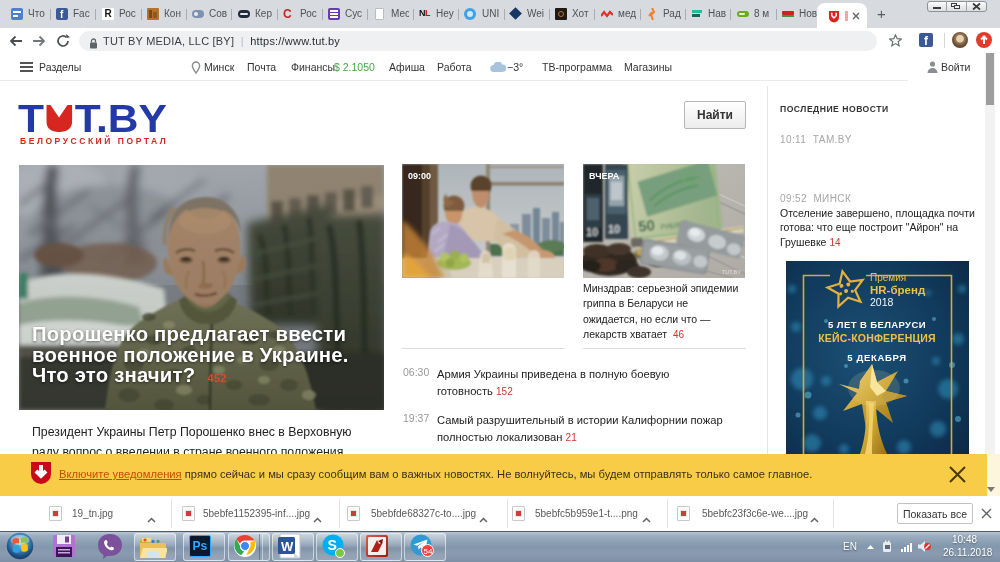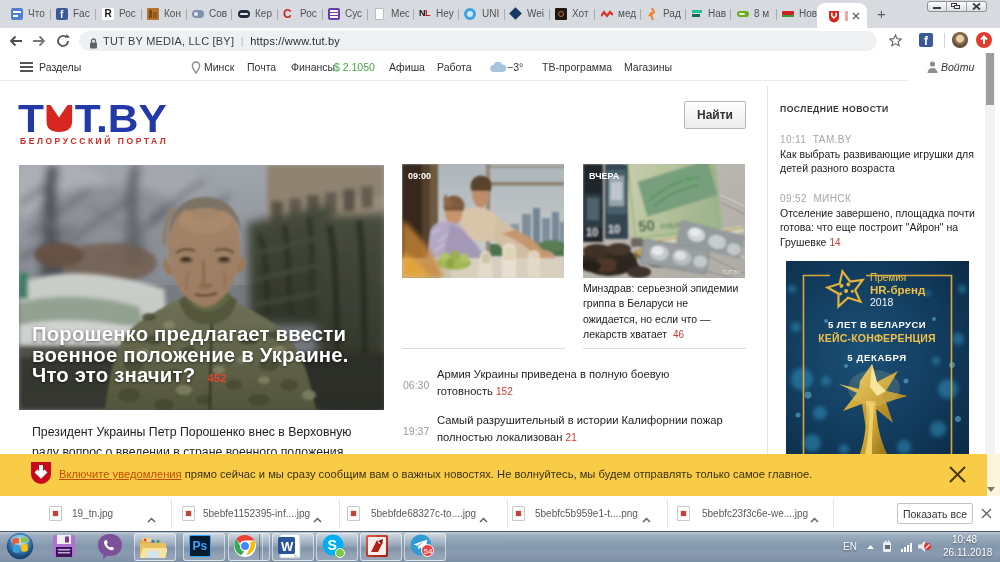--- a/index.html
+++ b/index.html
@@ -34,21 +34,21 @@
   
   #sfield { position:absolute; left:190px; top:20px; width:494px; height:28px; border:1px solid #c6c6c6; border-radius:2px 0 0 2px; background:#fff; }
   #sfield span { position:absolute; left:10px; top:7px; font-size:11.5px; color:#9a9a9a; }
   #sbtn { position:absolute; left:684px; top:20px; width:62px; height:28px; background:linear-gradient(#fefefe,#ececec); border:1px solid #b6b6b6; border-radius:2px; text-align:center; }
   #sbtn span { font-size:12px; font-weight:bold; color:#333; line-height:26px; }
 
   
   .hl { position:absolute; font-size:10.5px; line-height:15.3px; color:#222; }
   .red { color:#d0372e; }
   .sep { position:absolute; height:1px; background:#ddd; }
-  .time { position:absolute; font-size:10.5px; color:#999;margin-top:13px; }
+  .time { position:absolute; font-size:10.5px; color:#999; }
 
   
   .sbh { position:absolute; left:780px; font-size:8.6px; font-weight:bold; letter-spacing:.5px; color:#333; }
   .sbt { position:absolute; left:780px; font-size:10px; color:#a6a6a6; letter-spacing:.4px; }
   .sbn { position:absolute; left:780px; font-size:10.5px; line-height:14.4px; color:#222; width:196px; }
 
   
   #ybar { position:absolute; left:0; top:454px; width:987px; height:42px; background:#f9cc47; }
   #ybar .msg { position:absolute; left:59px; top:14px; font-size:11.2px; color:#3a3014; white-space:nowrap; }
   #ybar .lnk { color:#c34e00; text-decoration:underline; }
@@ -252,21 +252,21 @@
       <svg width="17" height="11" style="position:absolute;left:490px;top:9px">
         <path d="M4 10 a3.5 3.5 0 0 1 -.4 -7 a4.5 4.5 0 0 1 8.6 -.6 a3 3 0 0 1 .4 7.6 z" fill="#a9c3dc"></path>
       </svg>
       <div class="nav" style="left:507px;">−3°</div>
       <div class="nav" style="left:542px;">ТВ-программа</div>
       <div class="nav" style="left:624px;">Магазины</div>
       <svg width="11" height="12" style="position:absolute;left:927px;top:8px">
         <circle cx="5.5" cy="3" r="2.6" fill="#8a8d92"></circle>
         <path d="M0.5 12 a5 5 0 0 1 10 0 z" fill="#8a8d92"></path>
       </svg>
-      <div class="nav" style="left:941px;font-style:italic;">Войти</div>
+      <div class="nav" style="left:941px;">Войти</div>
     </div>
 
   <div id="content">
       <div id="vdiv"></div>
       <div id="logo">
 <div id="logotxt">T<span style="color:#d6261f">U</span>T<span style="letter-spacing:0">.</span>BY</div>
 <svg width="24" height="27" style="position:absolute;left:29px;top:12px">
           <path d="M1 0 H23 V14.5 A11 12 0 0 1 1 14.5 Z" fill="#d6261f"></path>
           <path d="M3.5 0 L20.5 0 L12 12.5 Z" fill="#fff"></path>
         </svg>
@@ -546,21 +546,20 @@
 </svg></div>
       <div class="hl" style="left:583px;top:200px;width:170px">Минздрав: серьезной эпидемии<br>гриппа в Беларуси не<br>ожидается, но если что —<br>лекарств хватает&nbsp; <span class="red" style="font-size:10px">46</span></div>
       <div class="sep" style="left:402px;top:267px;width:163px"></div>
       <div class="sep" style="left:583px;top:267px;width:163px"></div>
       <div class="time" style="left:403px;top:285px">06:30</div>
       <div class="hl" style="left:437px;top:285px;width:280px;font-size:11.2px;line-height:16.5px">Армия Украины приведена в полную боевую готовность <span class="red" style="font-size:10px">152</span></div>
       <div class="time" style="left:403px;top:331px">19:37</div>
       <div class="hl" style="left:437px;top:331px;width:300px;font-size:11.2px;line-height:16.5px">Самый разрушительный в истории Калифорнии пожар полностью локализован <span class="red" style="font-size:10px">21</span></div>
       <div class="sbh" style="top:23px">ПОСЛЕДНИЕ НОВОСТИ</div>
       <div class="sbt" style="top:53px">10:11&nbsp; ТАМ.BY</div>
-      <div class="sbn" style="top:66px">Как выбрать развивающие игрушки для детей разного возраста</div>
       <div class="sbt" style="top:112px">09:52&nbsp; МИНСК</div>
       <div class="sbn" style="top:125px">Отселение завершено, площадка почти готова: что еще построит "Айрон" на Грушевке <span class="red" style="font-size:10px">14</span></div>
       <div style="position:absolute;left:786px;top:180px;width:183px;height:193px;overflow:hidden"><svg width="183" height="193" viewBox="0 0 183 193">
 <defs>
 <radialGradient id="bnbg" cx="42%" cy="48%" r="78%">
               <stop offset="0%" stop-color="#1b5076"></stop>
               <stop offset="55%" stop-color="#123c5e"></stop>
               <stop offset="100%" stop-color="#0c2a46"></stop>
             </radialGradient>
 <linearGradient id="gold" x1="0" y1="0" x2="1" y2="1">

